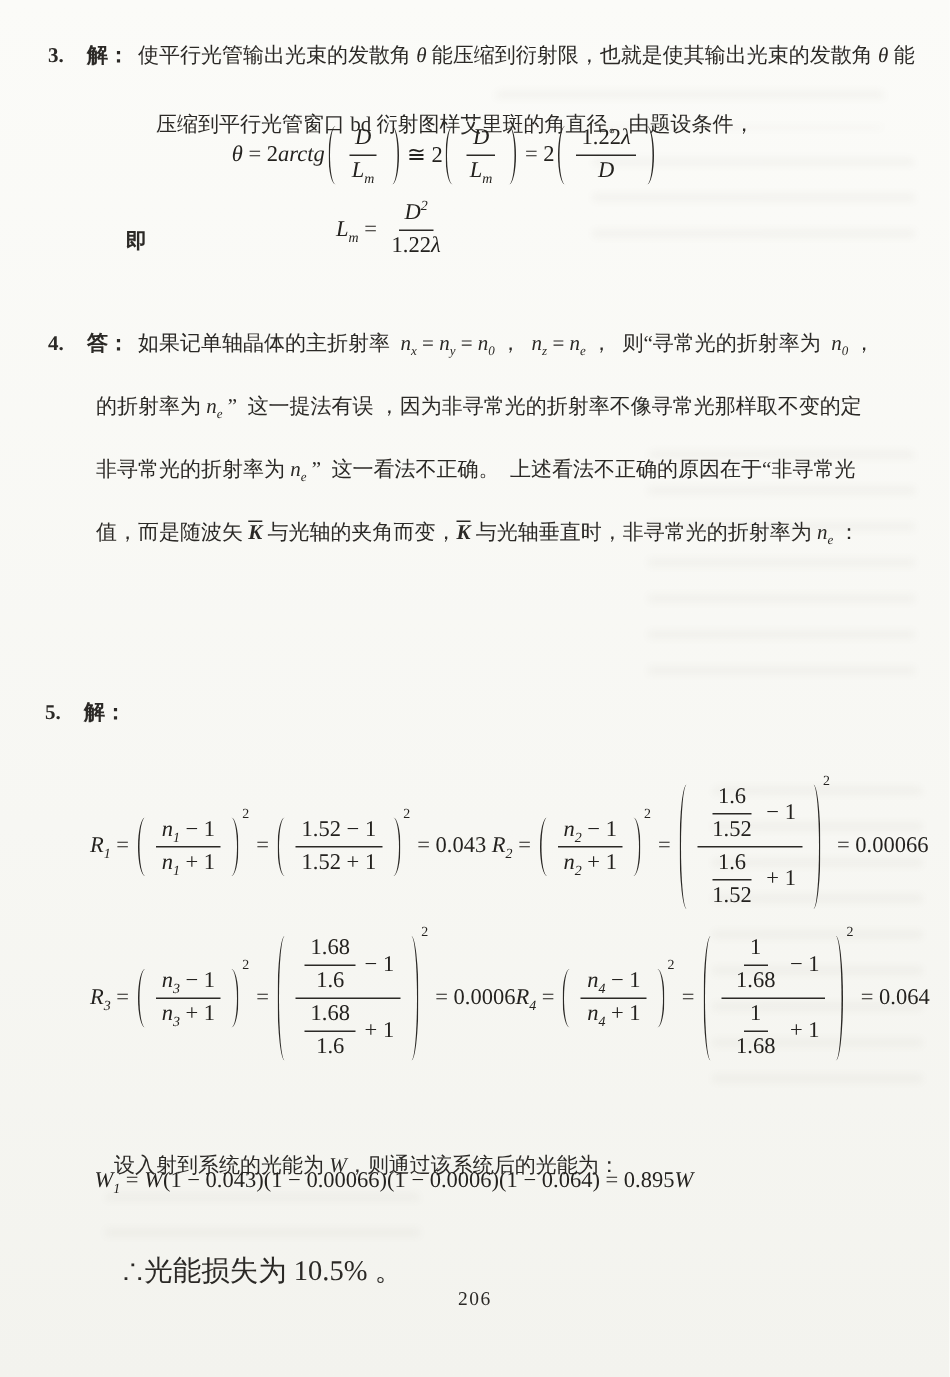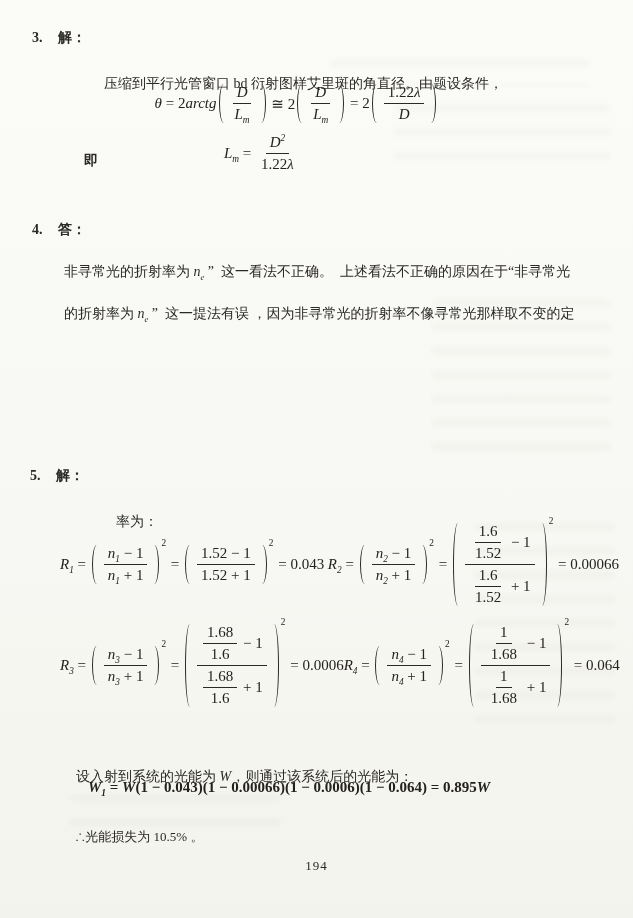--- a/index.html
+++ b/index.html
@@ -45,22 +45,22 @@
   #item5 .cont5 { padding-left:65px; margin-top:6px; }
   
   .abs { position:absolute; }
   #f-theta { left:0; right:40px; top:84px; display:flex; justify-content:center; }
   #ji { left:84px; top:152px; font-size:14px; font-weight:bold; }
   #f-lm { left:224px; top:134px; }
   .r-row { position:absolute; left:60px; right:14px; display:flex; align-items:center; justify-content:space-between; }
   #r-row-1 { top:512px; height:104px; }
   #r-row-2 { top:610px; height:110px; }
   #energy-line { left:62px; top:752px; font-size:14px; white-space:pre; }
-  #f-w { left:88px; top:778px;font-weight:bold; }
-  #conclusion { left:62px; top:812px; font-size:13px; white-space:pre; }
+  #f-w { left:63px; top:778px; }
+  #conclusion { left:62px; top:812px; font-size:19px; white-space:pre; }
   #page-num { left:0; right:0; top:858px; text-align:center; font-size:13px; letter-spacing:1px; color:#2b2926; }
   
   .smudge {
     position:absolute; pointer-events:none;
     background:repeating-linear-gradient(180deg, rgba(125,118,102,.35) 0 6px, rgba(125,118,102,0) 6px 24px);
     filter:blur(2.5px); opacity:.14; border-radius:4px;
   }
 </style>
 </head>
 <body>
@@ -70,51 +70,51 @@
   <div class="smudge" style="top:60px;  left:330px; width:260px; height:26px;"></div>
   <div class="smudge" style="top:105px; left:395px; width:215px; height:72px;"></div>
   <div class="smudge" style="top:300px; left:432px; width:178px; height:158px;"></div>
   <div class="smudge" style="top:524px; left:475px; width:140px; height:216px;"></div>
   <div class="smudge" style="top:795px; left:70px;  width:210px; height:46px;"></div>
 
   <section class="item" id="item3" style="top:28px; left:32px; right:16px;">
     <div class="tline first">
       <span class="qnum">3.</span>
       <span class="lead">解：</span>
+      <span>使平行光管输出光束的发散角 <span class="mv">θ</span> 能压缩到衍射限，也就是使其输出光束的发散角 <span class="mv">θ</span> 能</span>
     </div>
     <div class="tline cont3">
       <span>压缩到平行光管窗口 bd 衍射图样艾里斑的角直径。由题设条件，</span>
     </div>
   </section>
 
   <div class="abs" id="f-theta">
     <span class="math"><span class="mv">θ</span> = 2<span class="mv">arctg</span><span class="group"><span class="paren lp"></span><span class="gc"><span class="frac"><span class="num"><span class="mv">D</span></span><span class="den"><span class="mv">L<sub>m</sub></span></span></span></span><span class="paren rp"></span></span> ≅ 2<span class="group"><span class="paren lp"></span><span class="gc"><span class="frac"><span class="num"><span class="mv">D</span></span><span class="den"><span class="mv">L<sub>m</sub></span></span></span></span><span class="paren rp"></span></span> = 2<span class="group"><span class="paren lp"></span><span class="gc"><span class="frac"><span class="num">1.22<span class="mv">λ</span></span><span class="den"><span class="mv">D</span></span></span></span><span class="paren rp"></span></span></span>
   </div>
 
   <div class="abs" id="ji">即</div>
   <div class="abs" id="f-lm">
     <span class="math"><span class="mv">L<sub>m</sub></span> = <span class="frac"><span class="num"><span class="mv">D<sup>2</sup></span></span><span class="den">1.22<span class="mv">λ</span></span></span></span>
   </div>
 
   <section class="item" id="item4" style="top:220px; left:32px; right:14px;">
     <div class="tline first">
       <span class="qnum">4.</span>
       <span class="lead">答：</span>
+      <span>如果记单轴晶体的主折射率  <span class="mv">n<sub>x</sub></span> = <span class="mv">n<sub>y</sub></span> = <span class="mv">n<sub>0</sub></span> ，  <span class="mv">n<sub>z</sub></span> = <span class="mv">n<sub>e</sub></span> ，  则“寻常光的折射率为  <span class="mv">n<sub>0</sub></span> ，</span>
     </div>
+    <div class="tline cont"><span>的折射率为 <span class="mv">n<sub>e</sub></span> ”  这一提法有误 ，因为非寻常光的折射率不像寻常光那样取不变的定</span></div>
     <div class="tline cont"><span>非寻常光的折射率为 <span class="mv">n<sub>e</sub></span> ”  这一看法不正确。  上述看法不正确的原因在于“非寻常光</span></div>
-    <div class="tline cont"><span>的折射率为 <span class="mv">n<sub>e</sub></span> ”  这一提法有误 ，因为非寻常光的折射率不像寻常光那样取不变的定</span></div>
+    <div class="tline cont"><span>值，而是随波矢 <span class="mv bar">K</span> 与光轴的夹角而变，<span class="mv bar">K</span> 与光轴垂直时，非寻常光的折射率为 <span class="mv">n<sub>e</sub></span> ：</span></div>
   </section>
 
   <section class="item" id="item5" style="top:466px; left:30px; right:14px;">
     <div class="tline first">
       <span class="qnum">5.</span>
       <span class="lead">解：</span>
-    </div>
-    <div class="tline cont5">
-      <span>率为：</span>
     </div>
   </section>
 
   <div class="r-row" id="r-row-1">
     <span class="math"><span class="mv">R<sub>1</sub></span> = <span class="group"><span class="paren lp"></span><span class="gc"><span class="frac"><span class="num"><span class="mv">n<sub>1</sub></span> − 1</span><span class="den"><span class="mv">n<sub>1</sub></span> + 1</span></span></span><span class="paren rp"></span><sup class="gsup">2</sup></span> = <span class="group"><span class="paren lp"></span><span class="gc"><span class="frac"><span class="num">1.52 − 1</span><span class="den">1.52 + 1</span></span></span><span class="paren rp"></span><sup class="gsup">2</sup></span> = 0.043</span>
     <span class="math"><span class="mv">R<sub>2</sub></span> = <span class="group"><span class="paren lp"></span><span class="gc"><span class="frac"><span class="num"><span class="mv">n<sub>2</sub></span> − 1</span><span class="den"><span class="mv">n<sub>2</sub></span> + 1</span></span></span><span class="paren rp"></span><sup class="gsup">2</sup></span> = <span class="group"><span class="paren lp"></span><span class="gc"><span class="frac"><span class="num"><span class="frac"><span class="num">1.6</span><span class="den">1.52</span></span> − 1</span><span class="den"><span class="frac"><span class="num">1.6</span><span class="den">1.52</span></span> + 1</span></span></span><span class="paren rp"></span><sup class="gsup">2</sup></span> = 0.00066</span>
   </div>
 
   <div class="r-row" id="r-row-2">
     <span class="math"><span class="mv">R<sub>3</sub></span> = <span class="group"><span class="paren lp"></span><span class="gc"><span class="frac"><span class="num"><span class="mv">n<sub>3</sub></span> − 1</span><span class="den"><span class="mv">n<sub>3</sub></span> + 1</span></span></span><span class="paren rp"></span><sup class="gsup">2</sup></span> = <span class="group"><span class="paren lp"></span><span class="gc"><span class="frac"><span class="num"><span class="frac"><span class="num">1.68</span><span class="den">1.6</span></span> − 1</span><span class="den"><span class="frac"><span class="num">1.68</span><span class="den">1.6</span></span> + 1</span></span></span><span class="paren rp"></span><sup class="gsup">2</sup></span> = 0.0006</span>
@@ -124,15 +124,15 @@
   <div class="abs" id="energy-line">
     <span>设入射到系统的光能为 <span class="mv">W</span>，则通过该系统后的光能为：</span>
   </div>
   <div class="abs" id="f-w">
     <span class="math"><span class="mv">W<sub>1</sub></span> = <span class="mv">W</span>(1 − 0.043)(1 − 0.00066)(1 − 0.0006)(1 − 0.064) = 0.895<span class="mv">W</span></span>
   </div>
   <div class="abs" id="conclusion">
     <span>∴光能损失为 10.5% 。</span>
   </div>
 
-  <div class="abs" id="page-num">194</div>
+  <div class="abs" id="page-num">206</div>
 
 </div>
 
 </body></html>

